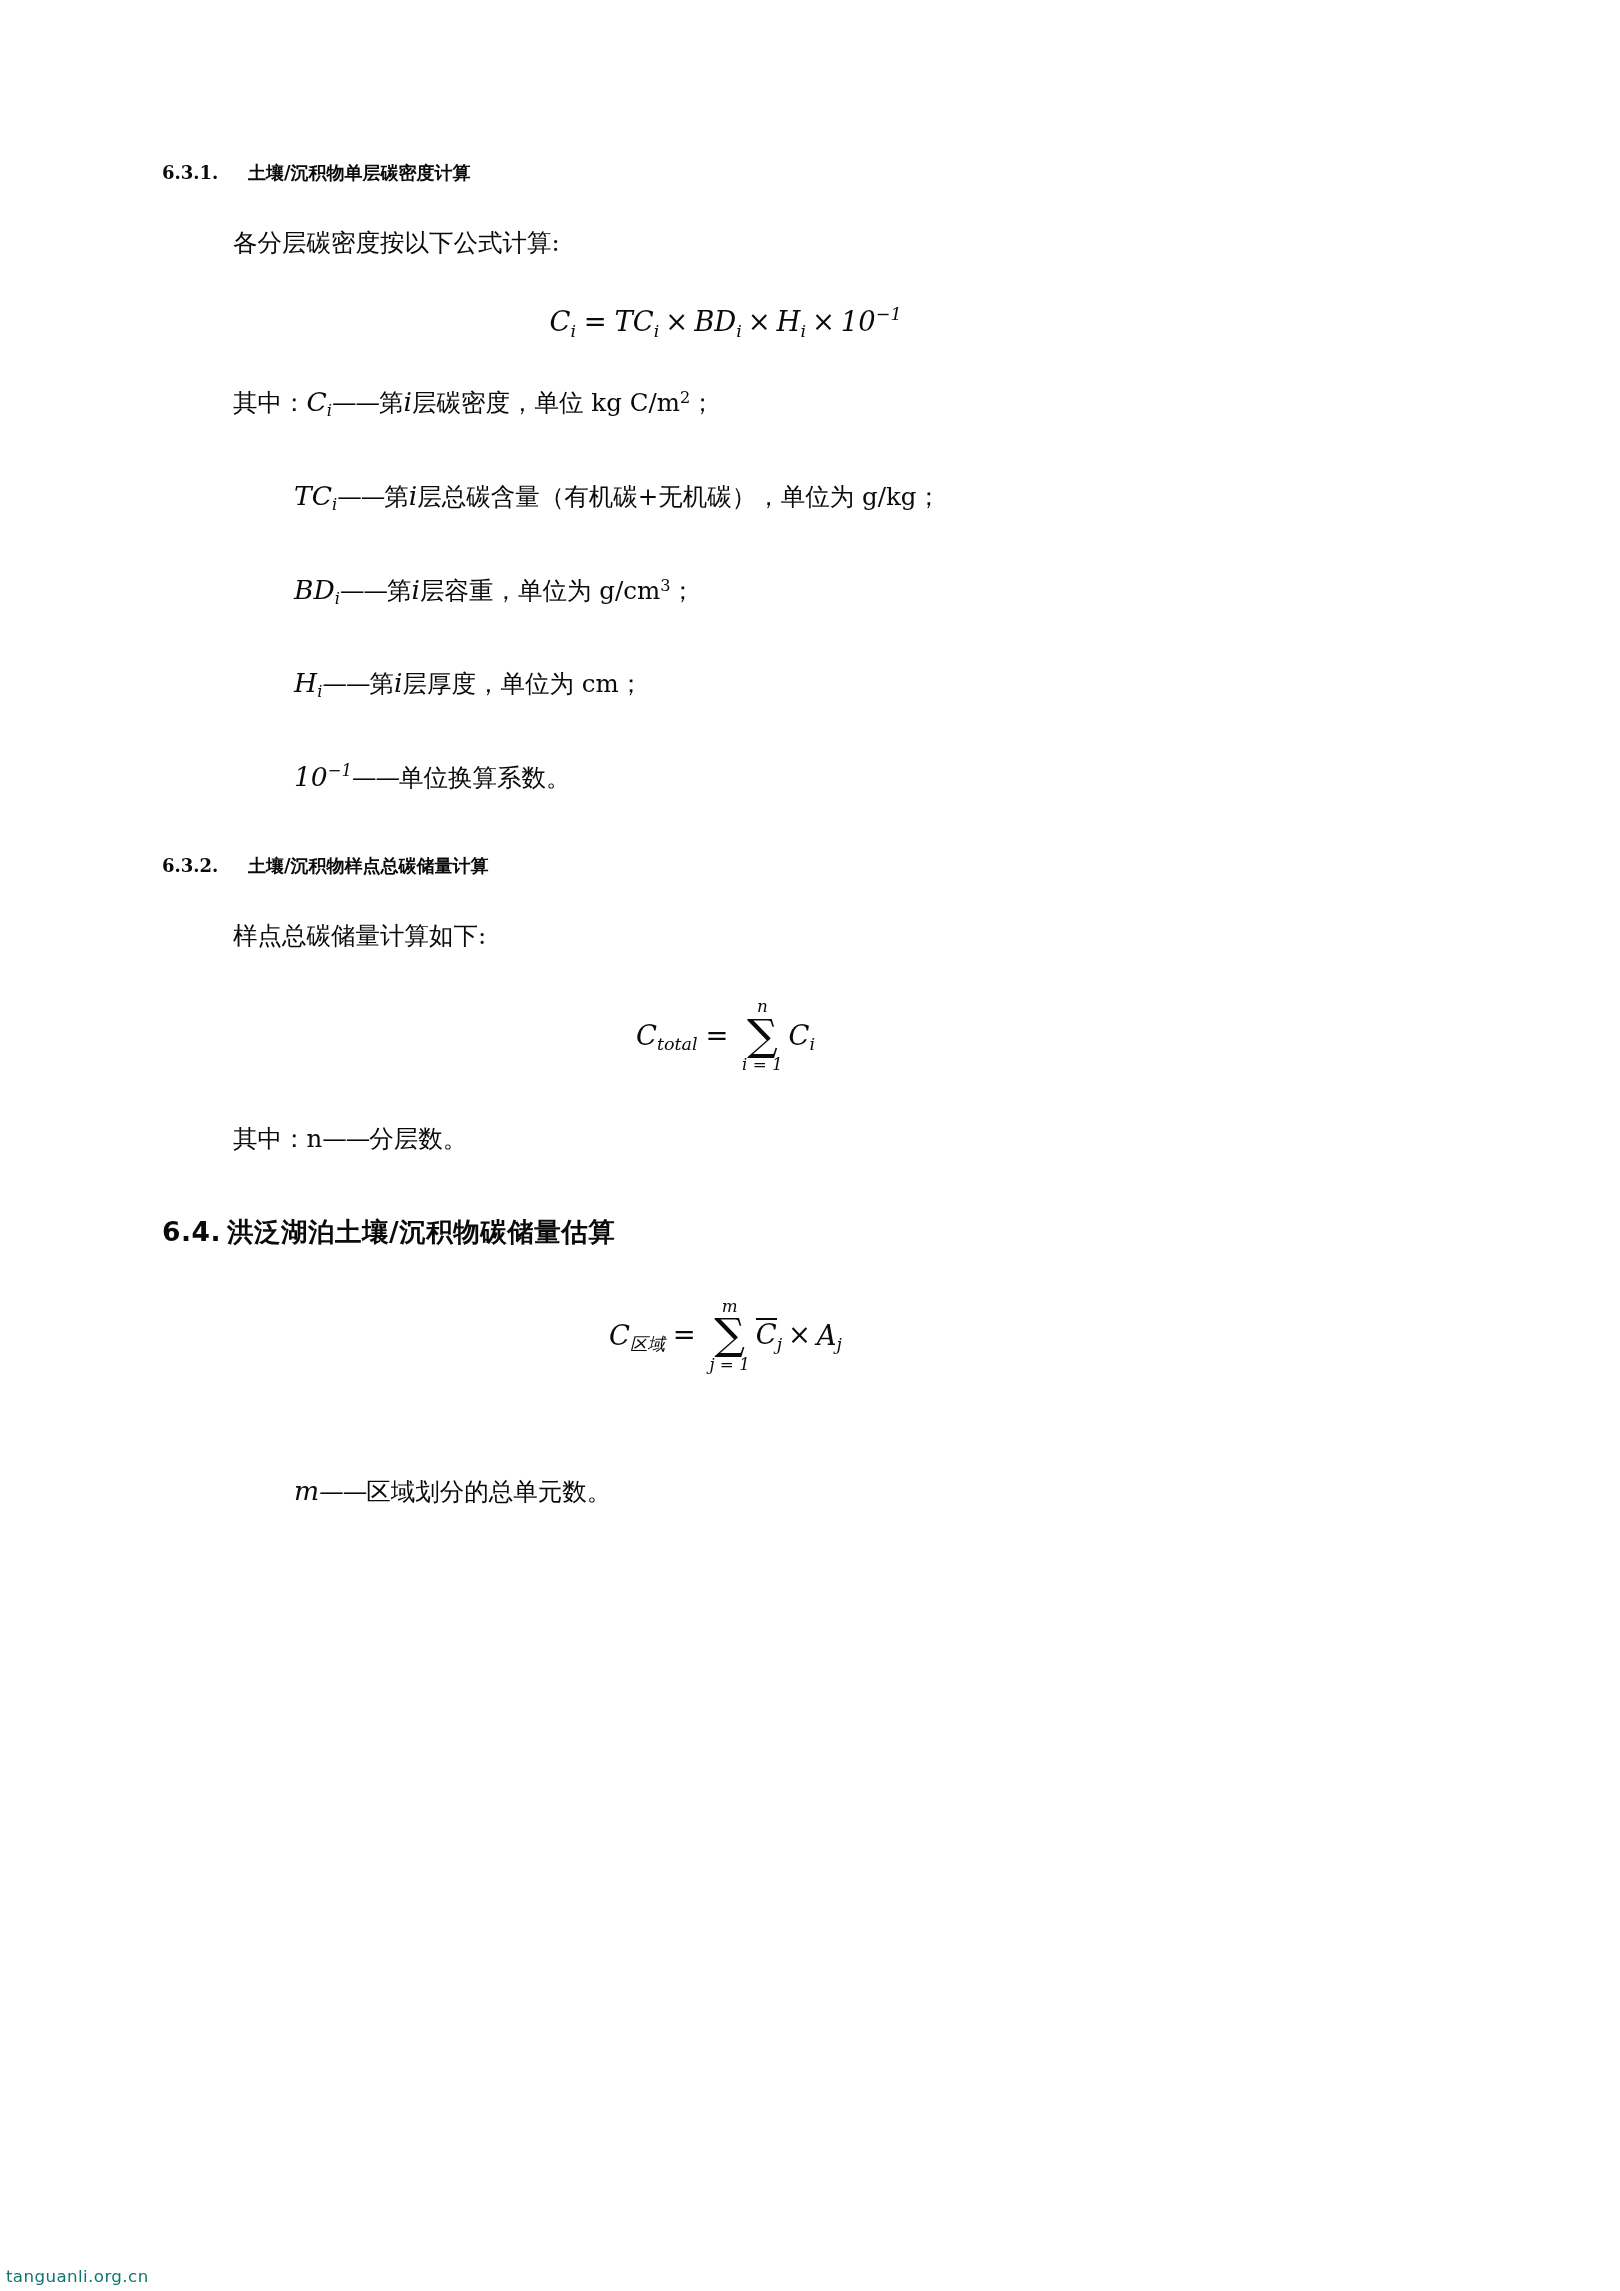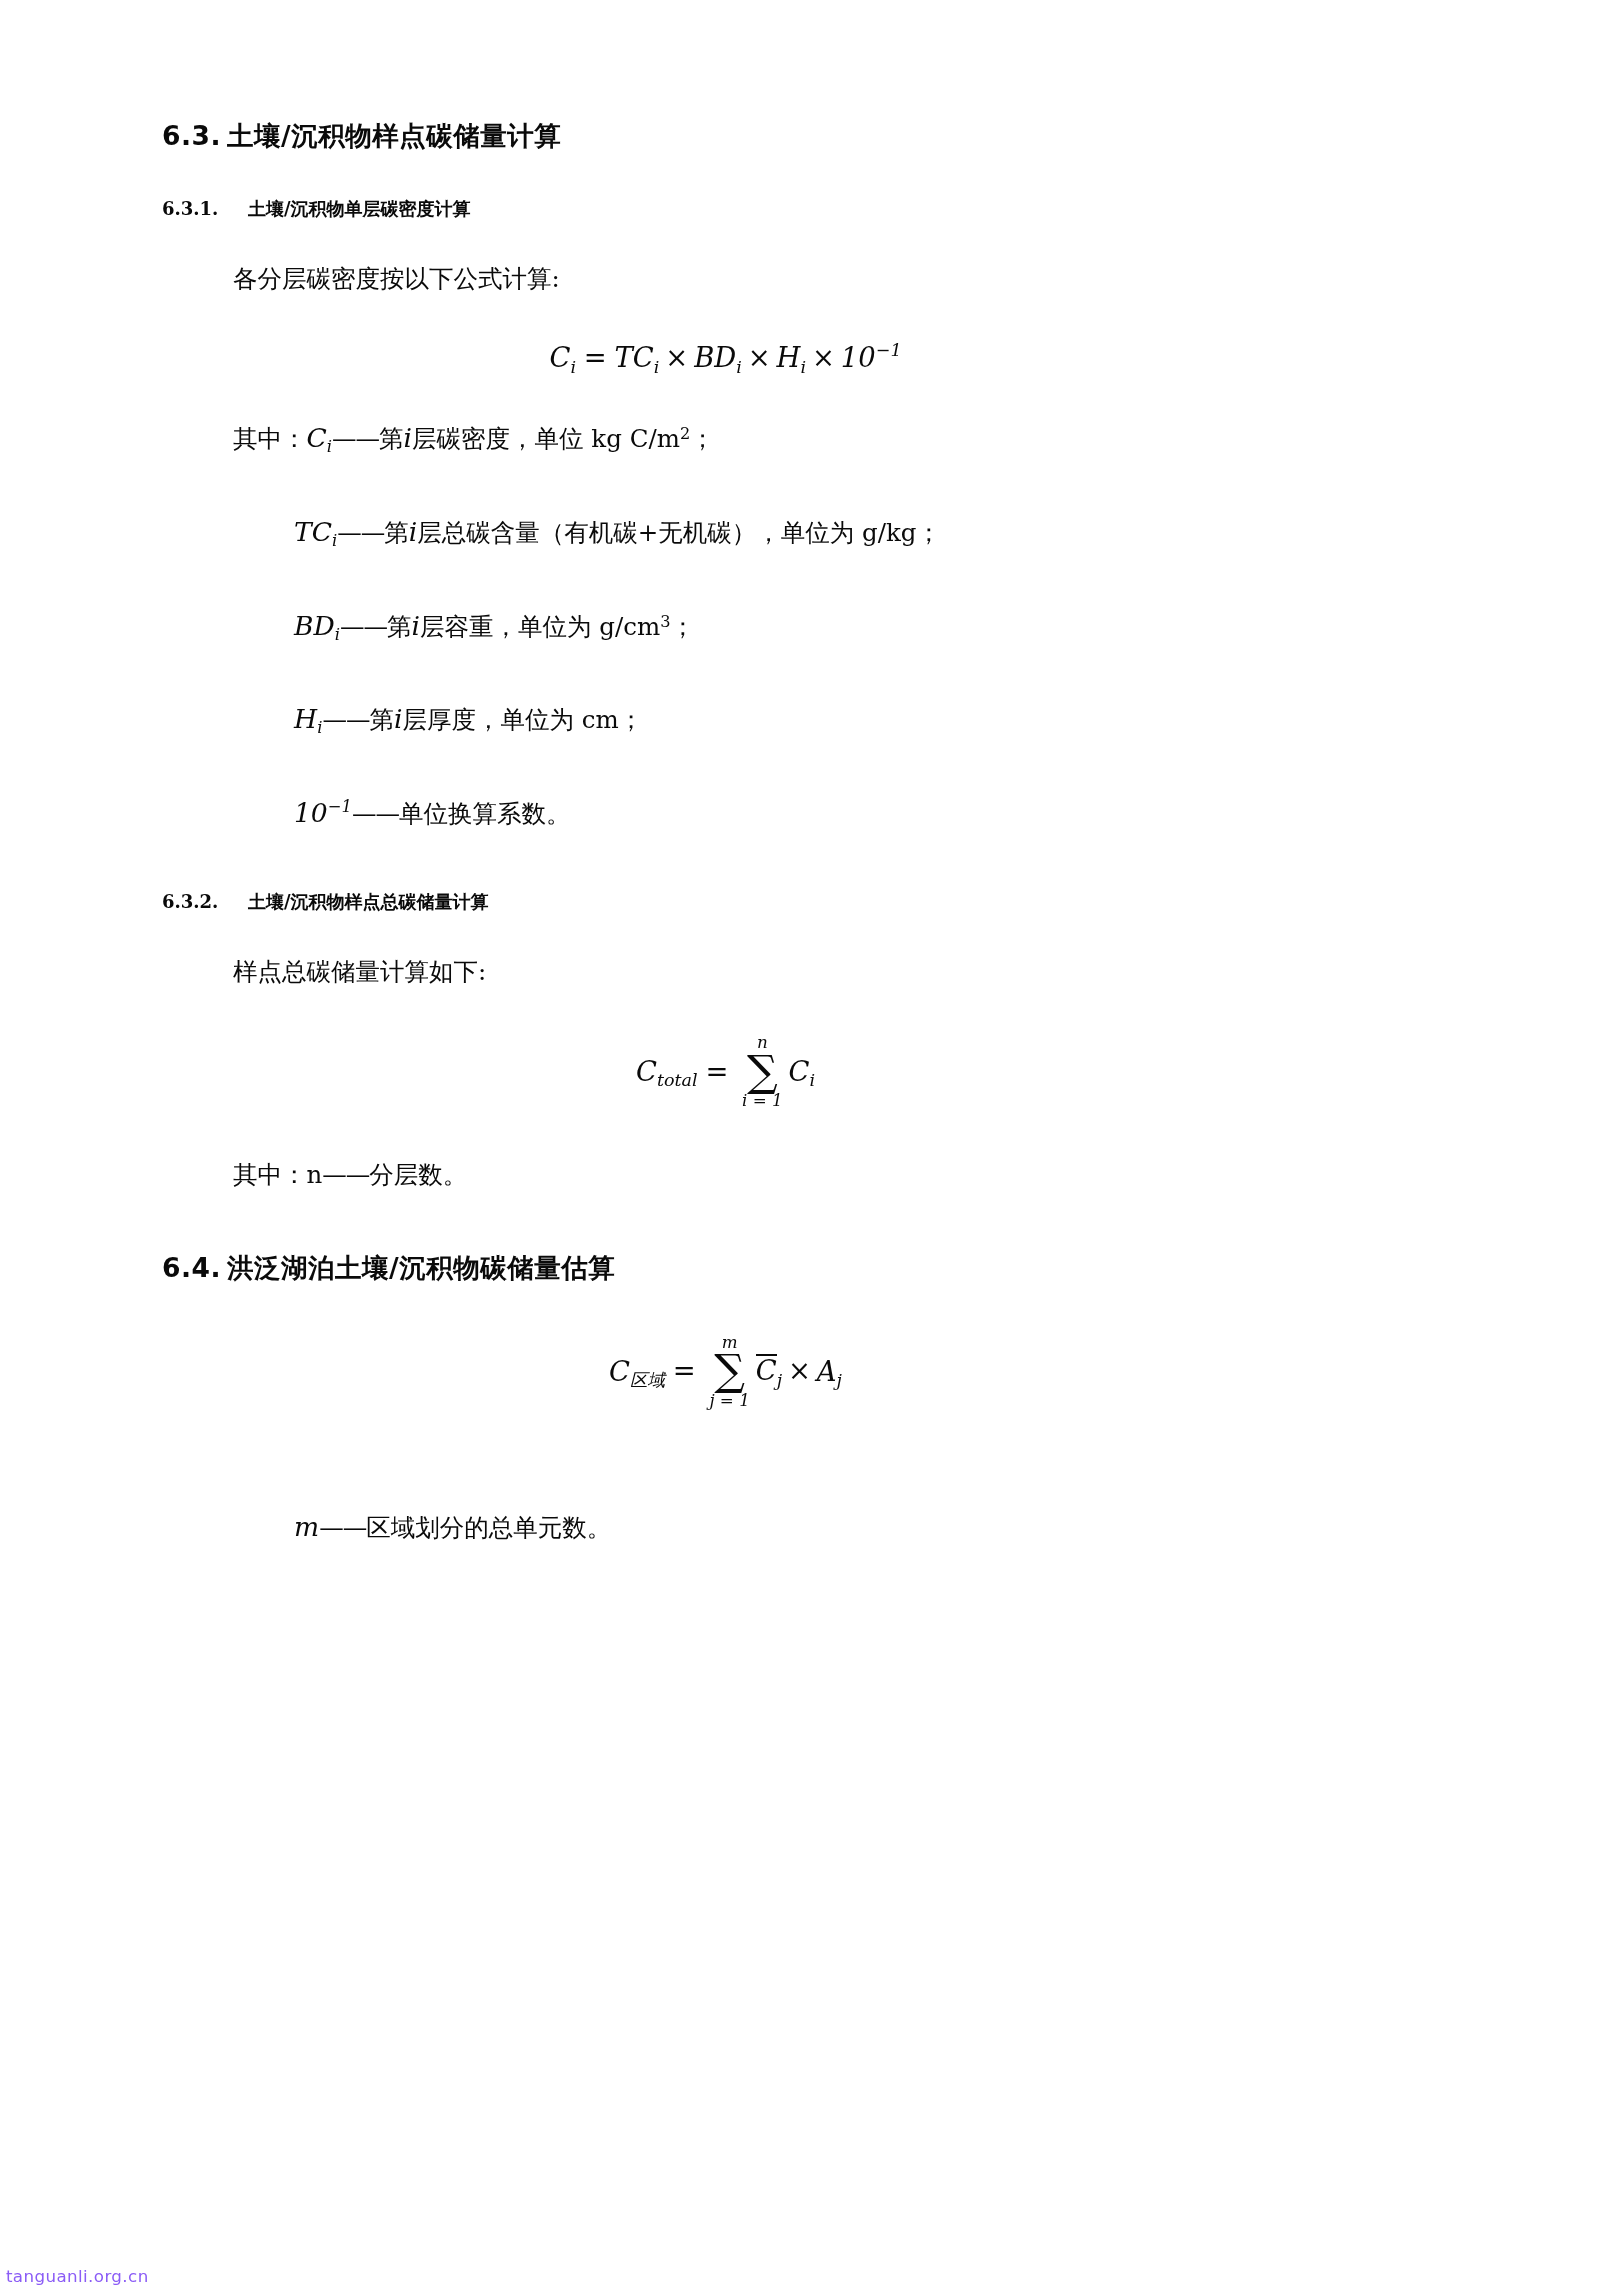--- a/index.html
+++ b/index.html
@@ -145,33 +145,30 @@
   .unit sup { font-size:0.66em; vertical-align:0.5em; line-height:0; }
   .dash { letter-spacing:-1px; }
 
   
   .watermark {
     position:absolute;
     left:5.9px;
     bottom:5.9px;
     font-family:"DejaVu Sans","Liberation Sans",sans-serif;
     font-size:16.7px;
-    color:#8b5cf6;
+    color:#0f766e;
     letter-spacing:0.4px;
   }
 </style>
 </head>
 <body>
 
 <div class="page">
   <div class="content">
 
-    <div class="h2">
-      <span class="num">6.3.</span><span>土壤/沉积物样点碳储量计算</span>
-    </div>
 
     <div class="sp-a"></div>
 
     <div class="h3">
       <span class="num">6.3.1.</span><span>土壤/沉积物单层碳密度计算</span>
     </div>
 
     <div class="sp-c"></div>
 
     <div class="p p-sub">各分层碳密度按以下公式计算:</div>

